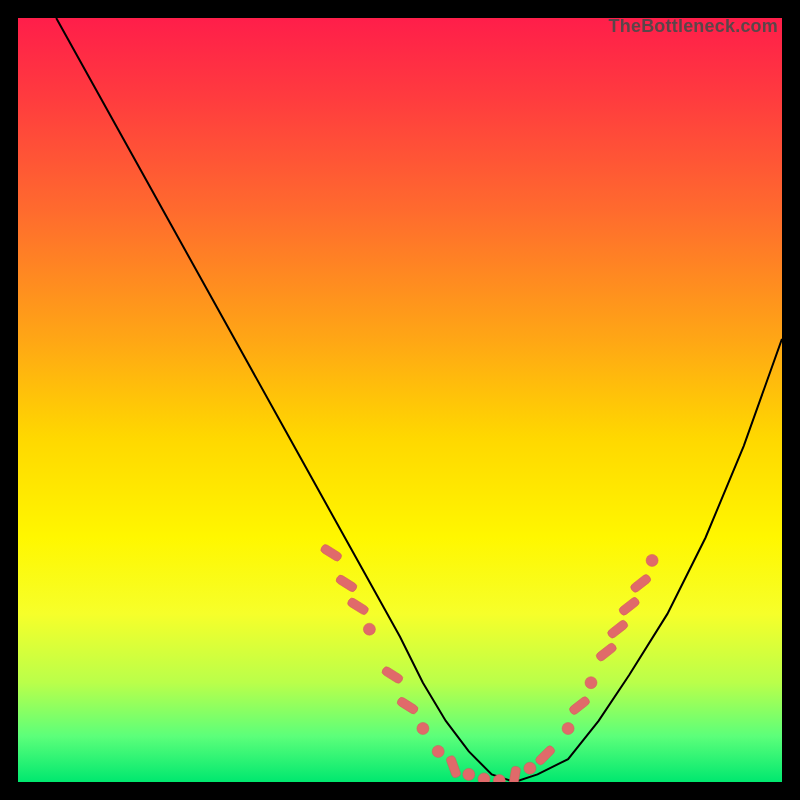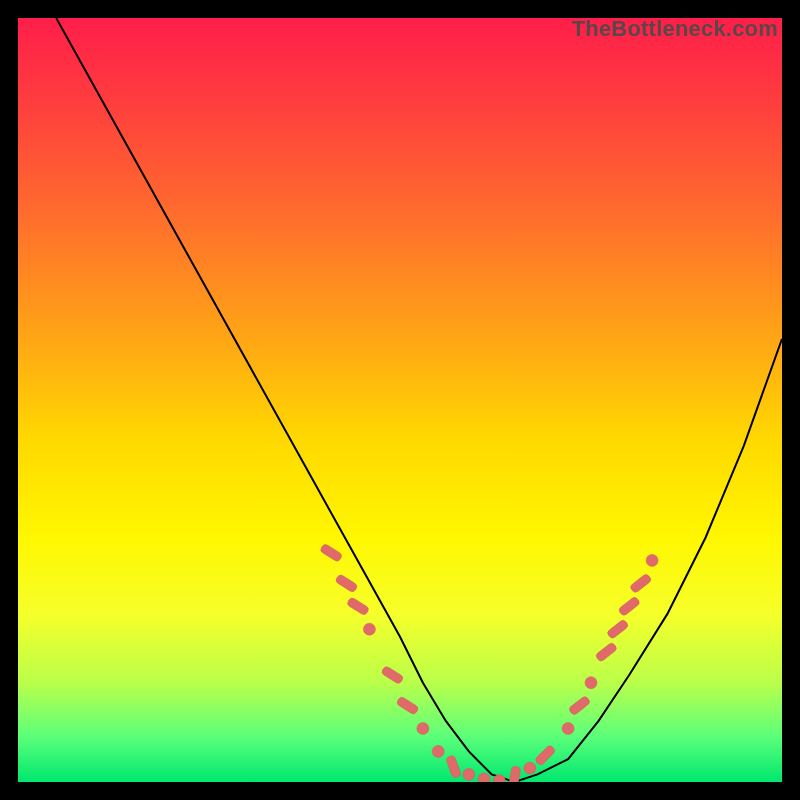--- a/index.html
+++ b/index.html
@@ -40,21 +40,21 @@
       #baff4a 87%,
       #5cff7a 94%,
       #00e86f 100%
     );
   }
   .watermark {
     position: absolute;
     top: -2px;
     right: 4px;
     color: #4a4a4a;
-    font-size: 22px;
+    font-size: 18px;
     font-weight: 600;
     letter-spacing: 0.2px;
     text-align: right;
     z-index: 3;
     opacity: 0.9;
   }
   svg.overlay {
     position: absolute;
     inset: 0;
     z-index: 2;

